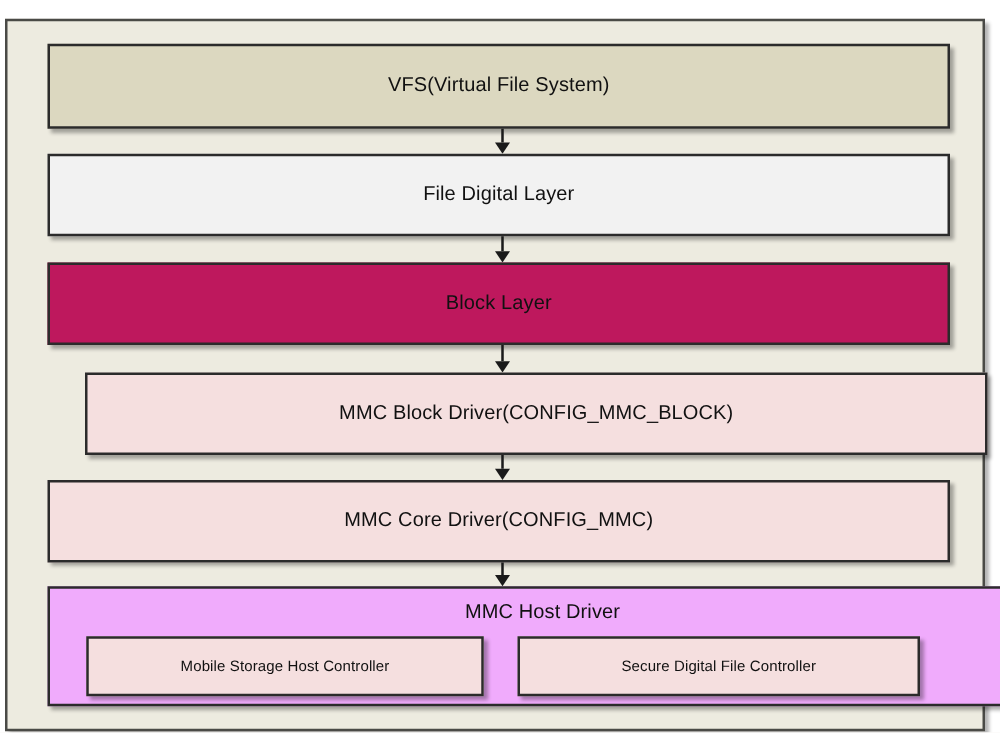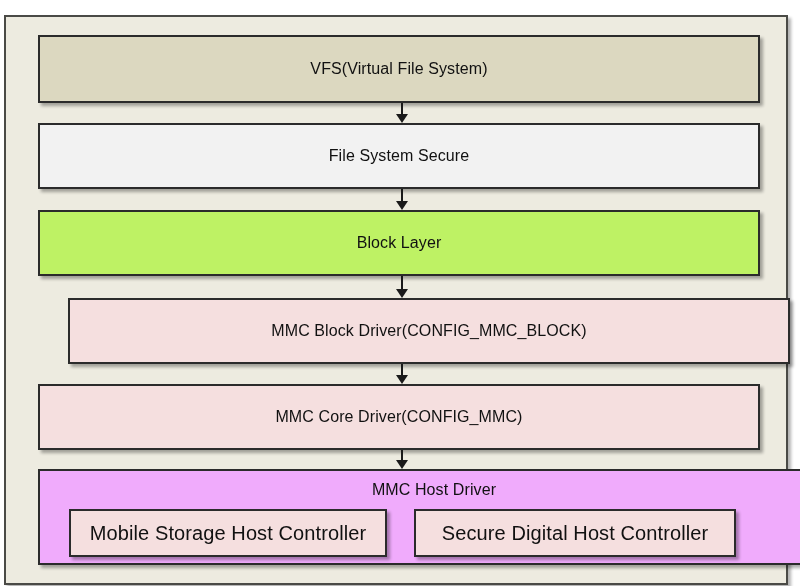--- a/index.html
+++ b/index.html
@@ -64,21 +64,21 @@
 
   
   .inner-box {
     position: absolute;
     box-sizing: border-box;
     border: 2px solid #2b2b2b;
     box-shadow: 3px 3px 3px rgba(0,0,0,0.32);
     display: flex;
     align-items: center;
     justify-content: center;
-    font-size: 20px;
+    font-size: 12px;
     color: #111111;
     white-space: nowrap;
   }
 
   
   .arrow {
     position: absolute;
     width: 14px;
   }
   .arrow .shaft {
@@ -108,29 +108,29 @@
     <div class="layer-box" style="left:32px; top:18px; width:722px; height:68px; background:#dcd8c0;">
       <span>VFS(Virtual File System)</span>
     </div>
 
     <div class="arrow" style="left:389px; top:86px; height:20px;">
       <div class="shaft" style="height:11px;"></div>
       <div class="head"></div>
     </div>
 
     <div class="layer-box" style="left:32px; top:106px; width:722px; height:66px; background:#f2f2f2;">
-      <span>File System Secure</span>
+      <span>File Digital Layer</span>
     </div>
 
     <div class="arrow" style="left:389px; top:172px; height:21px;">
       <div class="shaft" style="height:12px;"></div>
       <div class="head"></div>
     </div>
 
-    <div class="layer-box" style="left:32px; top:193px; width:722px; height:66px; background:#bef264;">
+    <div class="layer-box" style="left:32px; top:193px; width:722px; height:66px; background:#be185d;">
       <span>Block Layer</span>
     </div>
 
     <div class="arrow" style="left:389px; top:259px; height:22px;">
       <div class="shaft" style="height:13px;"></div>
       <div class="head"></div>
     </div>
 
     <div class="layer-box" style="left:32px; top:281px; width:722px; height:66px; background:#f5dfdf;margin-left:30px;">
       <span>MMC Block Driver(CONFIG_MMC_BLOCK)</span>
@@ -151,18 +151,18 @@
     </div>
 
     <div class="layer-box tall-label-top" style="left:32px; top:452px; width:792px; height:96px; background:#f0abfc;">
       <div class="box-title">MMC Host Driver</div>
 
       <div class="inner-box" style="left:29px; top:38px; width:318px; height:48px; background:#f5dfdf;">
         <span>Mobile Storage Host Controller</span>
       </div>
 
       <div class="inner-box" style="left:374px; top:38px; width:322px; height:48px; background:#f5dfdf;">
-        <span>Secure Digital Host Controller</span>
+        <span>Secure Digital File Controller</span>
       </div>
     </div>
 
   </div>
 </div>
 
 </body></html>

